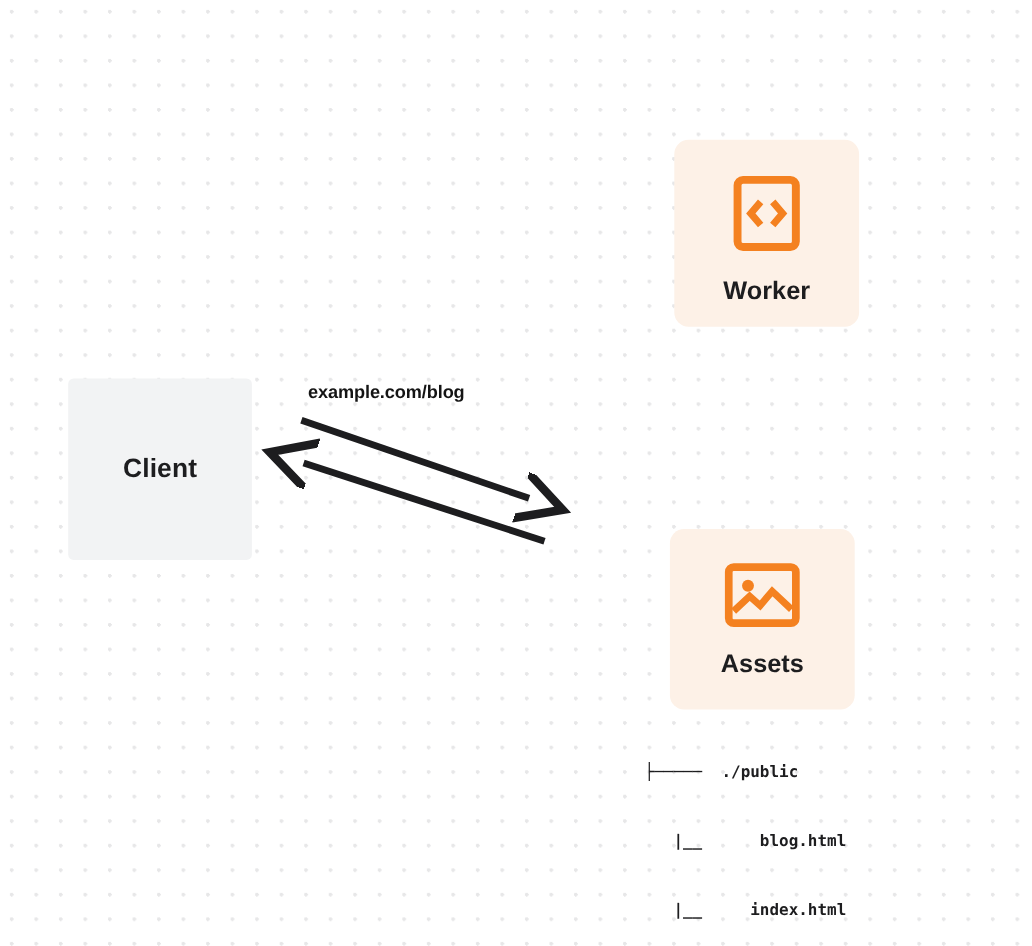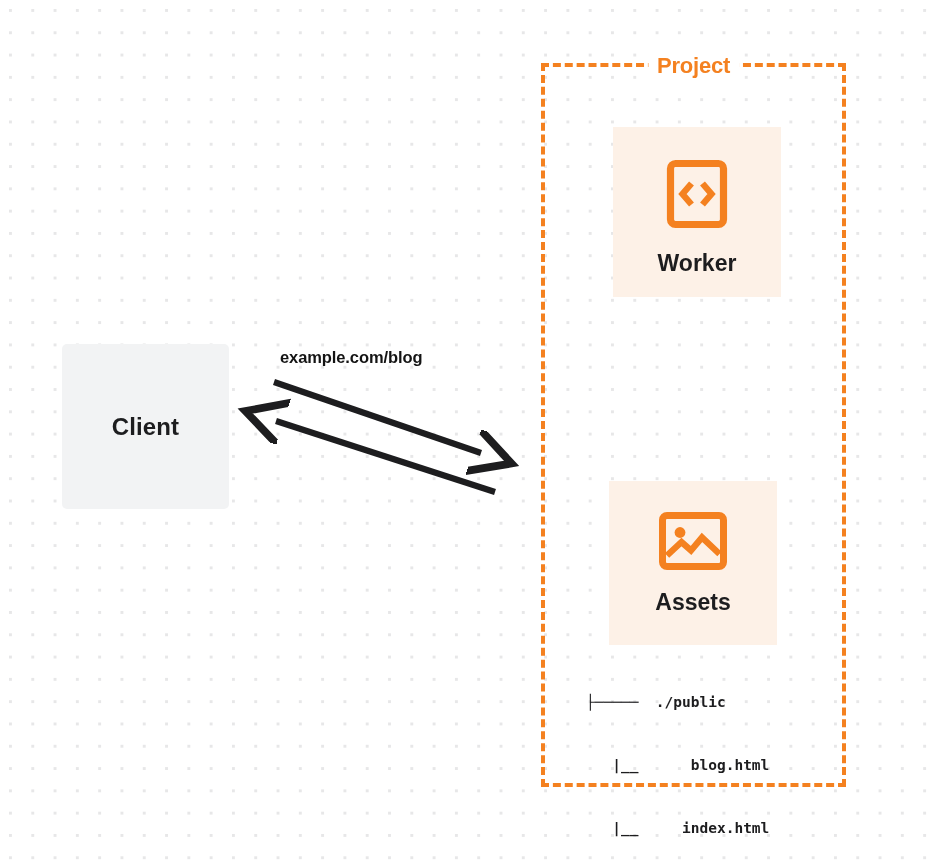--- a/index.html
+++ b/index.html
@@ -90,21 +90,21 @@
     color: #f48120;
     letter-spacing: -0.2px;
     white-space: nowrap;
   }
 
   
   .service-card {
     position: absolute;
     width: 168px;
     background-color: #fdf1e7;
-    border-radius: 0;
+    border-radius: 13px;
     display: flex;
     flex-direction: column;
     align-items: center;
   }
   #worker-card {
     left: 613px;
     top: 127px;
     height: 170px;
     padding-top: 32px;
     box-sizing: border-box;
@@ -165,23 +165,20 @@
       </marker>
     </defs>
 
     <line x1="274" y1="382" x2="481" y2="453" stroke="#1d1d1f" stroke-width="6.2" stroke-linecap="butt" marker-end="url(#arrowhead-right)"></line>
 
     <line x1="495" y1="492" x2="276" y2="421" stroke="#1d1d1f" stroke-width="6.2" stroke-linecap="butt" marker-end="url(#arrowhead-left)"></line>
   </svg>
 
   <div id="request-url-label">example.com/blog</div>
 
-  <div id="project-container">
-    <span id="project-title">Project</span>
-  </div>
 
   <div id="worker-card" class="service-card">
     <span class="card-icon">
       <svg width="62" height="70" viewBox="0 0 62 70">
         <rect x="4.5" y="4.5" width="53" height="61" rx="5" ry="5" fill="none" stroke="#f48120" stroke-width="7.2"></rect>
         <path d="M25.5 24.5 L16.5 35 L25.5 45.5" fill="none" stroke="#f48120" stroke-width="6.4" stroke-linecap="butt" stroke-linejoin="miter"></path>
         <path d="M36.5 24.5 L45.5 35 L36.5 45.5" fill="none" stroke="#f48120" stroke-width="6.4" stroke-linecap="butt" stroke-linejoin="miter"></path>
       </svg>
     </span>
     <span class="card-label">Worker</span>

